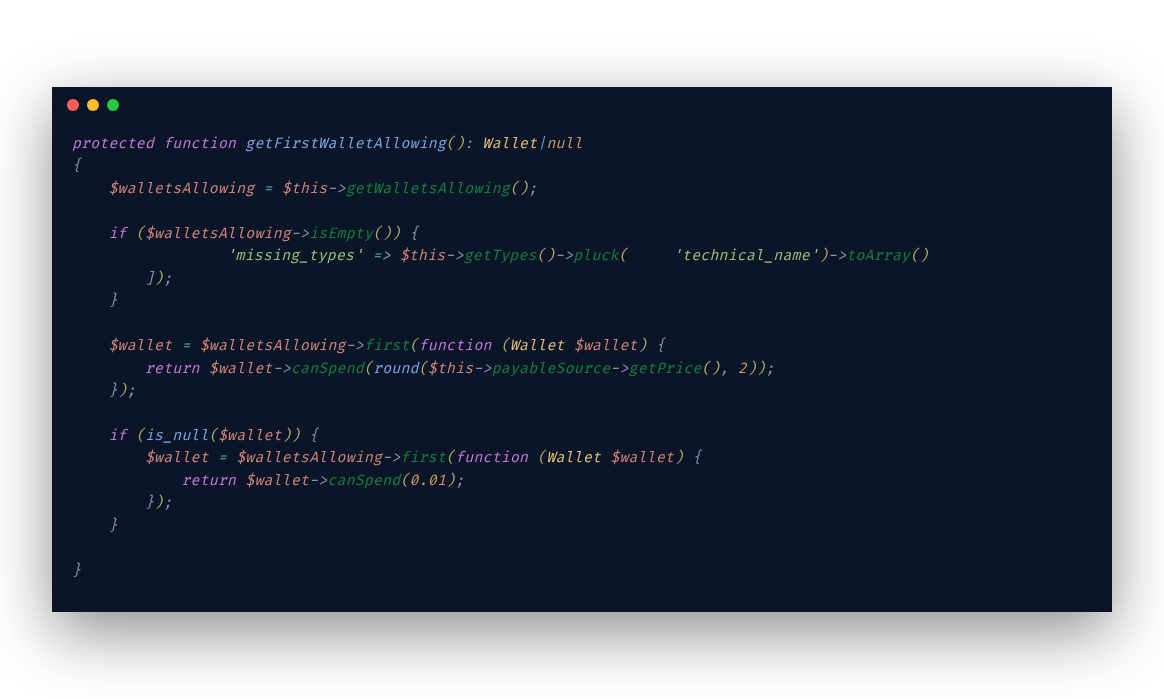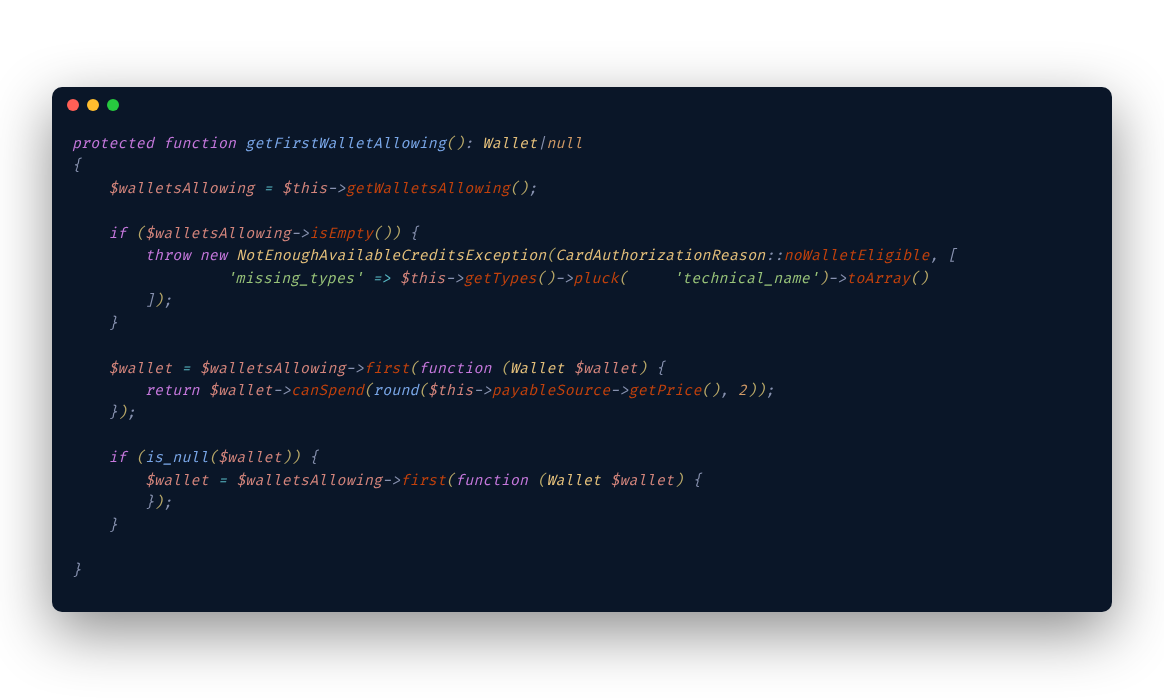--- a/index.html
+++ b/index.html
@@ -14,21 +14,21 @@
       align-items: center;
       justify-content: center;
       min-height: 699px;
       padding: 30px;
       font-family: 'Fira Code', 'Consolas', 'Monaco', monospace;
     }
 
     .window {
       width: 1060px;
       background: #0a1628;
-      border-radius: 10px;
+      border-radius: 0;
       box-shadow: 0 20px 60px rgba(0, 0, 0, 0.45);
       overflow: hidden;
     }
 
     .titlebar {
       height: 36px;
       display: flex;
       align-items: center;
       padding-left: 15px;
       gap: 8px;
@@ -55,21 +55,21 @@
     .line {
       white-space: pre;
       color: #8892b0;
     }
 
     .kw { color: #c678dd; font-style: italic; }
     .fn { color: #7aa7e8; }
     .type { color: #e5c07b; }
     .var { color: #d4857c; }
     .arrow { color: #8892b0; }
-    .method { color: #c2410c; }
+    .method { color: #15803d; }
     .punct { color: #8892b0; }
     .paren { color: #b8a868; }
     .brace { color: #8892b0; }
     .bracket { color: #8892b0; }
     .str { color: #98c379; margin-left: 45px; }
     .num { color: #d19a66; }
     .null { color: #d19a66; }
     .scope { color: #8892b0; }
     .builtin { color: #7aa7e8; }
     .op { color: #56b6c2; }
@@ -83,29 +83,29 @@
     <div class="dot red"></div>
     <div class="dot yellow"></div>
     <div class="dot green"></div>
   </div>
   <div class="code-area" id="code-area">
       <div class="line"><span class="kw">protected</span> <span class="kw">function</span> <span class="fn">getFirstWalletAllowing</span><span class="paren">()</span><span class="punct">: </span><span class="type">Wallet</span><span class="punct">|</span><span class="null">null</span></div>
       <div class="line"><span class="brace">{</span></div>
       <div class="line">    <span class="var">$walletsAllowing</span> <span class="op">=</span> <span class="var">$this</span><span class="arrow">-&gt;</span><span class="method">getWalletsAllowing</span><span class="paren">()</span><span class="punct">;</span></div>
       <div class="line">&nbsp;</div>
       <div class="line">    <span class="kw">if</span> <span class="paren">(</span><span class="var">$walletsAllowing</span><span class="arrow">-&gt;</span><span class="method">isEmpty</span><span class="paren">())</span> <span class="brace">{</span></div>
-      <div class="line">        <span class="kw">throw</span> <span class="kw">new</span> <span class="type">NotEnoughAvailableCreditsException</span><span class="paren">(</span><span class="type">CardAuthorizationReason</span><span class="scope">::</span><span class="method">noWalletEligible</span><span class="punct">, </span><span class="bracket">[</span></div>
       <div class="line">            <span class="str">'missing_types'</span> <span class="op">=&gt;</span> <span class="var">$this</span><span class="arrow">-&gt;</span><span class="method">getTypes</span><span class="paren">()</span><span class="arrow">-&gt;</span><span class="method">pluck</span><span class="paren">(</span><span class="str">'technical_name'</span><span class="paren">)</span><span class="arrow">-&gt;</span><span class="method">toArray</span><span class="paren">()</span></div>
       <div class="line">        <span class="bracket">]</span><span class="paren">)</span><span class="punct">;</span></div>
       <div class="line">    <span class="brace">}</span></div>
       <div class="line">&nbsp;</div>
       <div class="line">    <span class="var">$wallet</span> <span class="op">=</span> <span class="var">$walletsAllowing</span><span class="arrow">-&gt;</span><span class="method">first</span><span class="paren">(</span><span class="kw">function</span> <span class="paren">(</span><span class="type">Wallet</span> <span class="var">$wallet</span><span class="paren">)</span> <span class="brace">{</span></div>
       <div class="line">        <span class="kw">return</span> <span class="var">$wallet</span><span class="arrow">-&gt;</span><span class="method">canSpend</span><span class="paren">(</span><span class="builtin">round</span><span class="paren">(</span><span class="var">$this</span><span class="arrow">-&gt;</span><span class="method">payableSource</span><span class="arrow">-&gt;</span><span class="method">getPrice</span><span class="paren">()</span><span class="punct">, </span><span class="num">2</span><span class="paren">))</span><span class="punct">;</span></div>
       <div class="line">    <span class="brace">}</span><span class="paren">)</span><span class="punct">;</span></div>
       <div class="line">&nbsp;</div>
       <div class="line">    <span class="kw">if</span> <span class="paren">(</span><span class="builtin">is_null</span><span class="paren">(</span><span class="var">$wallet</span><span class="paren">))</span> <span class="brace">{</span></div>
       <div class="line">        <span class="var">$wallet</span> <span class="op">=</span> <span class="var">$walletsAllowing</span><span class="arrow">-&gt;</span><span class="method">first</span><span class="paren">(</span><span class="kw">function</span> <span class="paren">(</span><span class="type">Wallet</span> <span class="var">$wallet</span><span class="paren">)</span> <span class="brace">{</span></div>
+      <div class="line">            <span class="kw">return</span> <span class="var">$wallet</span><span class="arrow">-&gt;</span><span class="method">canSpend</span><span class="paren">(</span><span class="num">0.01</span><span class="paren">)</span><span class="punct">;</span></div>
       <div class="line">        <span class="brace">}</span><span class="paren">)</span><span class="punct">;</span></div>
       <div class="line">    <span class="brace">}</span></div>
       <div class="line">&nbsp;</div>
       <div class="line"><span class="brace">}</span></div>
     </div>
 </div>
 
 </body></html>

